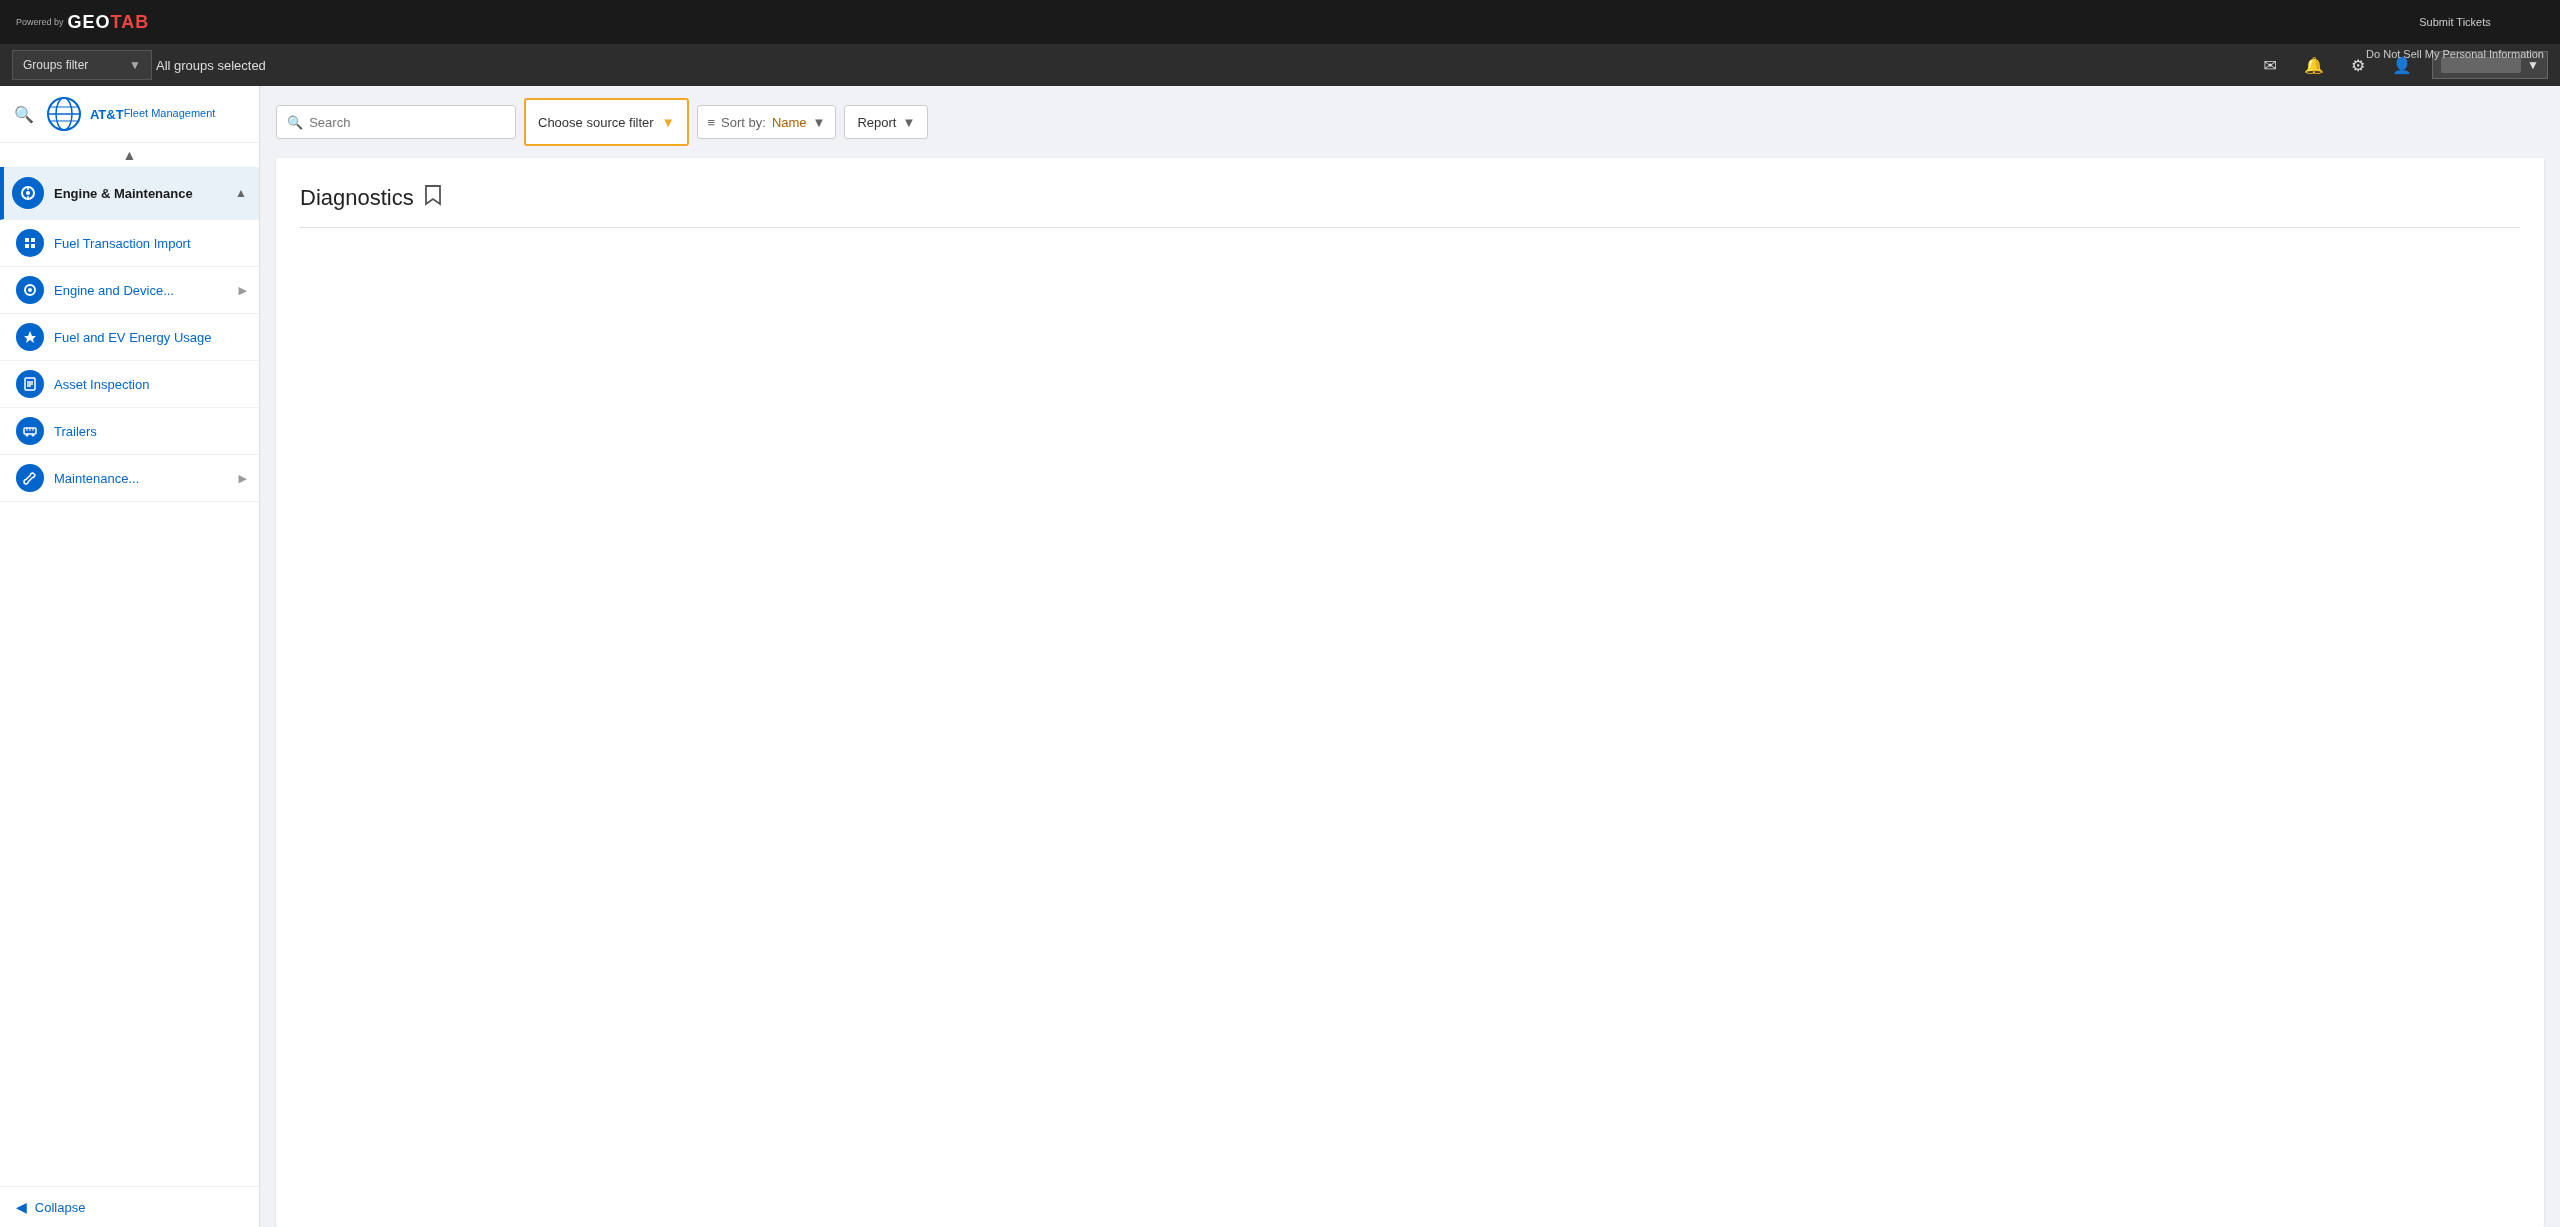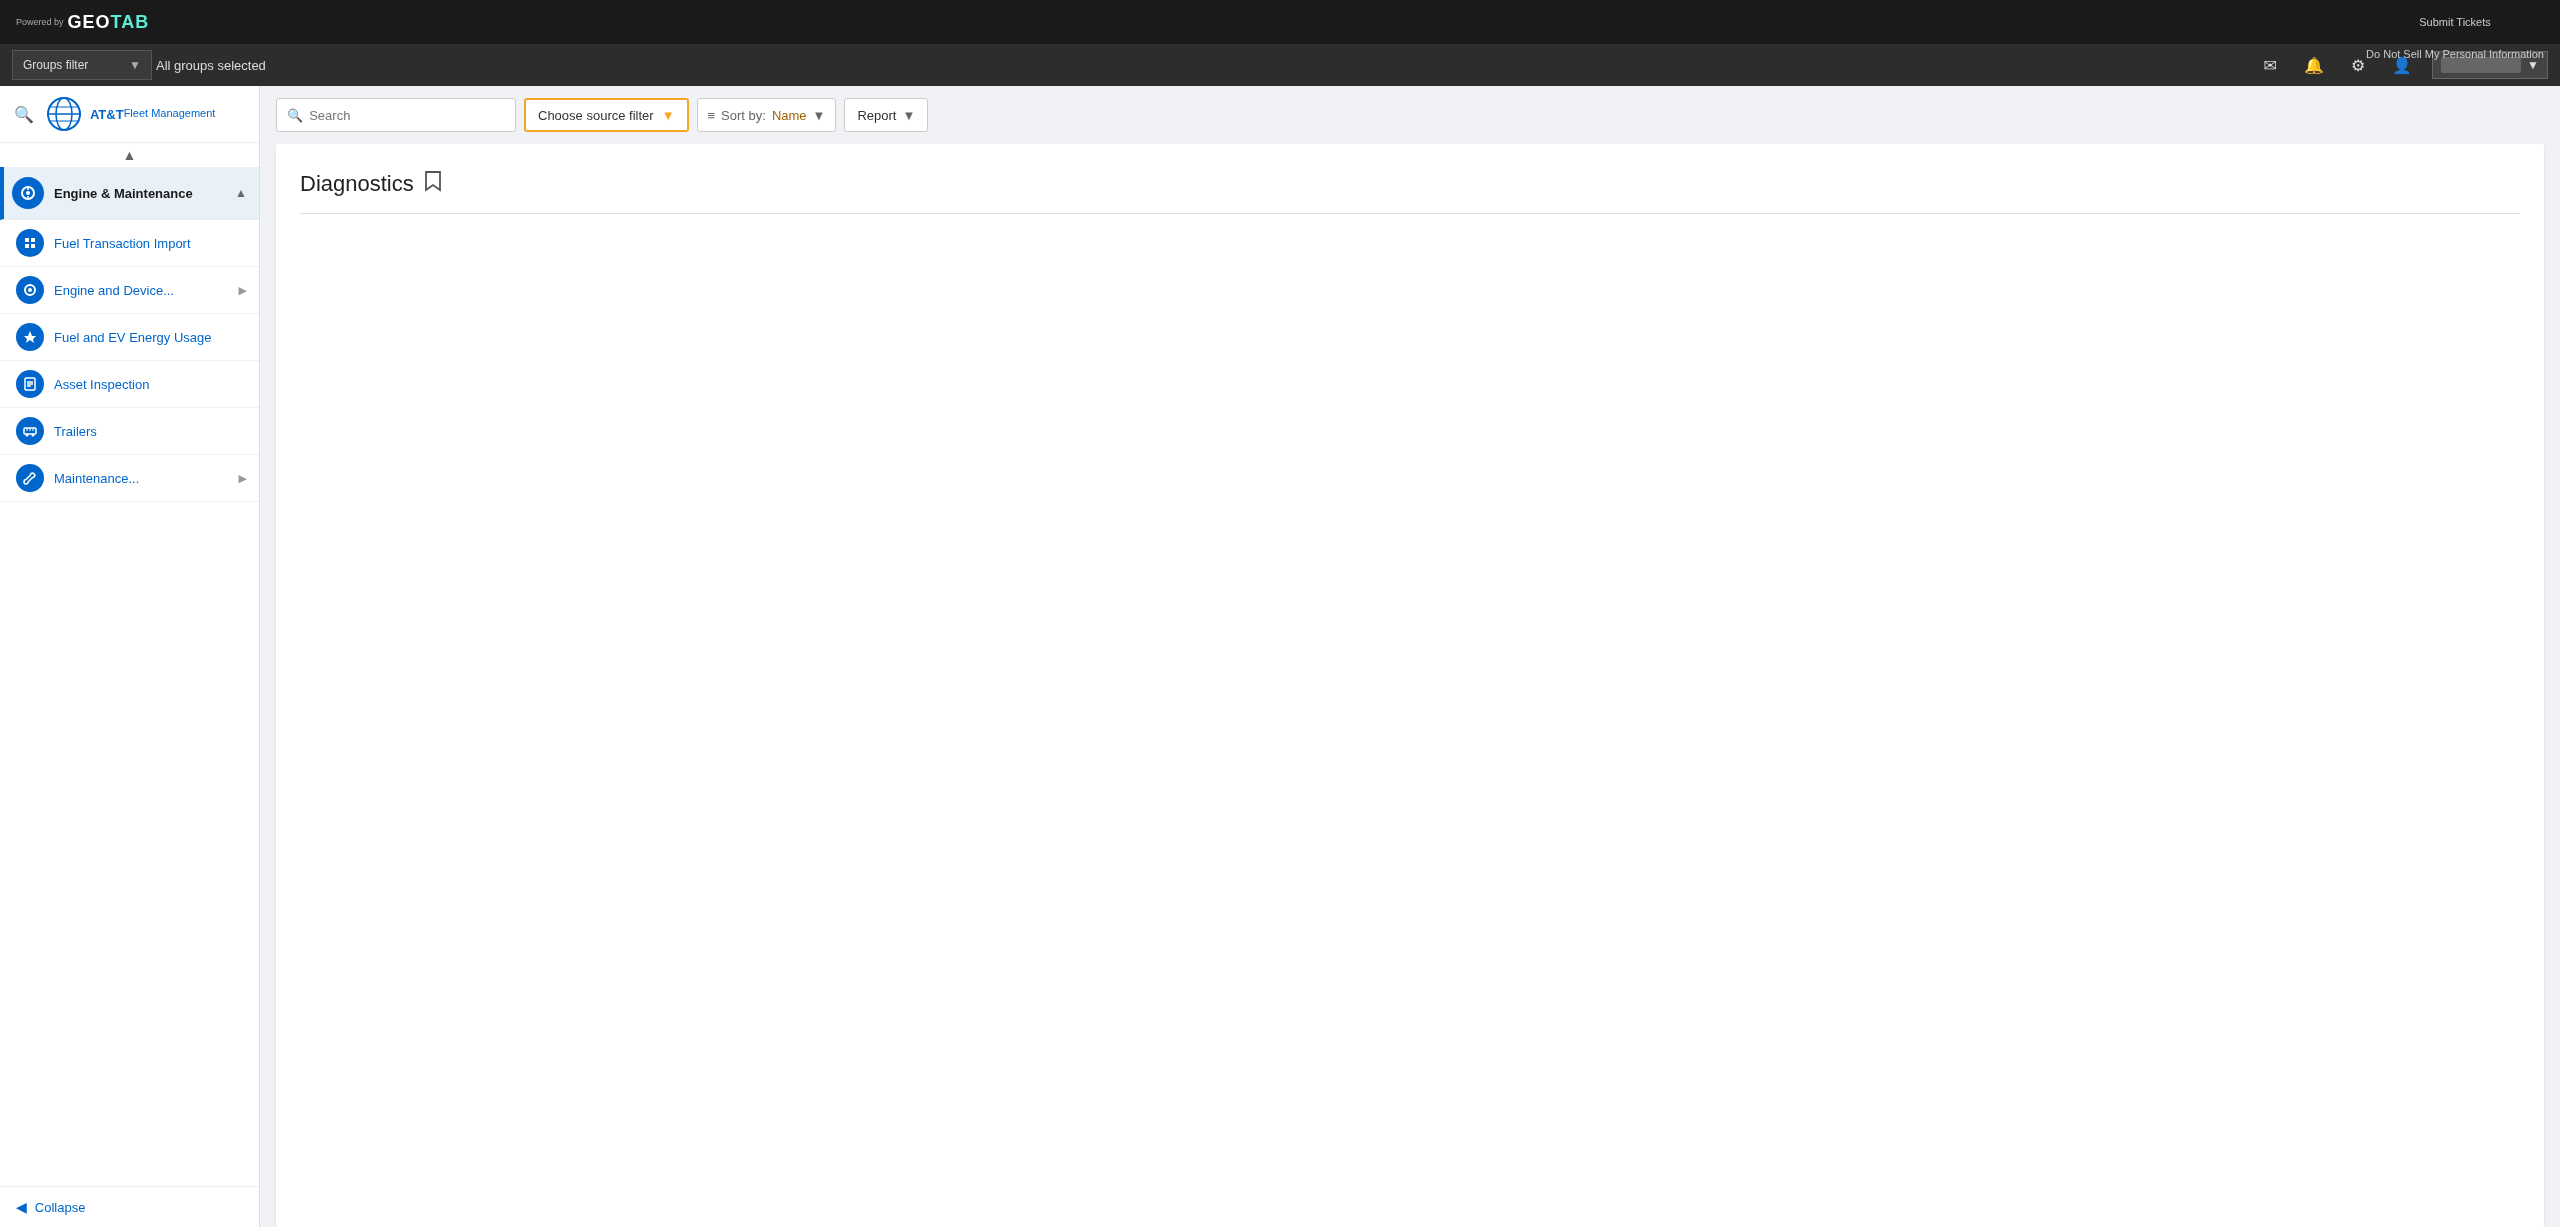--- a/index.html
+++ b/index.html
@@ -322,21 +322,21 @@
       outline: none;
       font-size: 13px;
       color: #333;
       width: 100%;
       background: transparent;
     }
     .source-filter-btn {
       background: #fff;
       border: 2px solid #f5a623;
       border-radius: 3px;
-      height: 34px;
+      height: 48px;
       display: flex;
       align-items: center;
       padding: 0 12px;
       gap: 8px;
       cursor: pointer;
       font-size: 13px;
       color: #333;
     }
     .sort-btn {
       background: #fff;
@@ -401,21 +401,21 @@
   </style>
 </head>
 <body>
 
 <nav class="top-nav">
   <div class="top-nav-left">
     <div class="geotab-logo">
       <span class="powered-by-text">Powered
 by</span>
       <span class="geotab-text">
-        <span style="color:#fff">GEO</span><span style="color:#5eead4">TAB</span>
+        <span style="color:#fff">GEO</span><span style="color:#ef4444">TAB</span>
       </span>
     </div>
   </div>
   <div class="top-nav-right">
     <span class="top-nav-link">Resources</span>
     <span class="top-nav-link">Submit Tickets</span>
     <span class="top-nav-link">Do Not Sell My Personal Information</span>
   </div>
 </nav>
 

